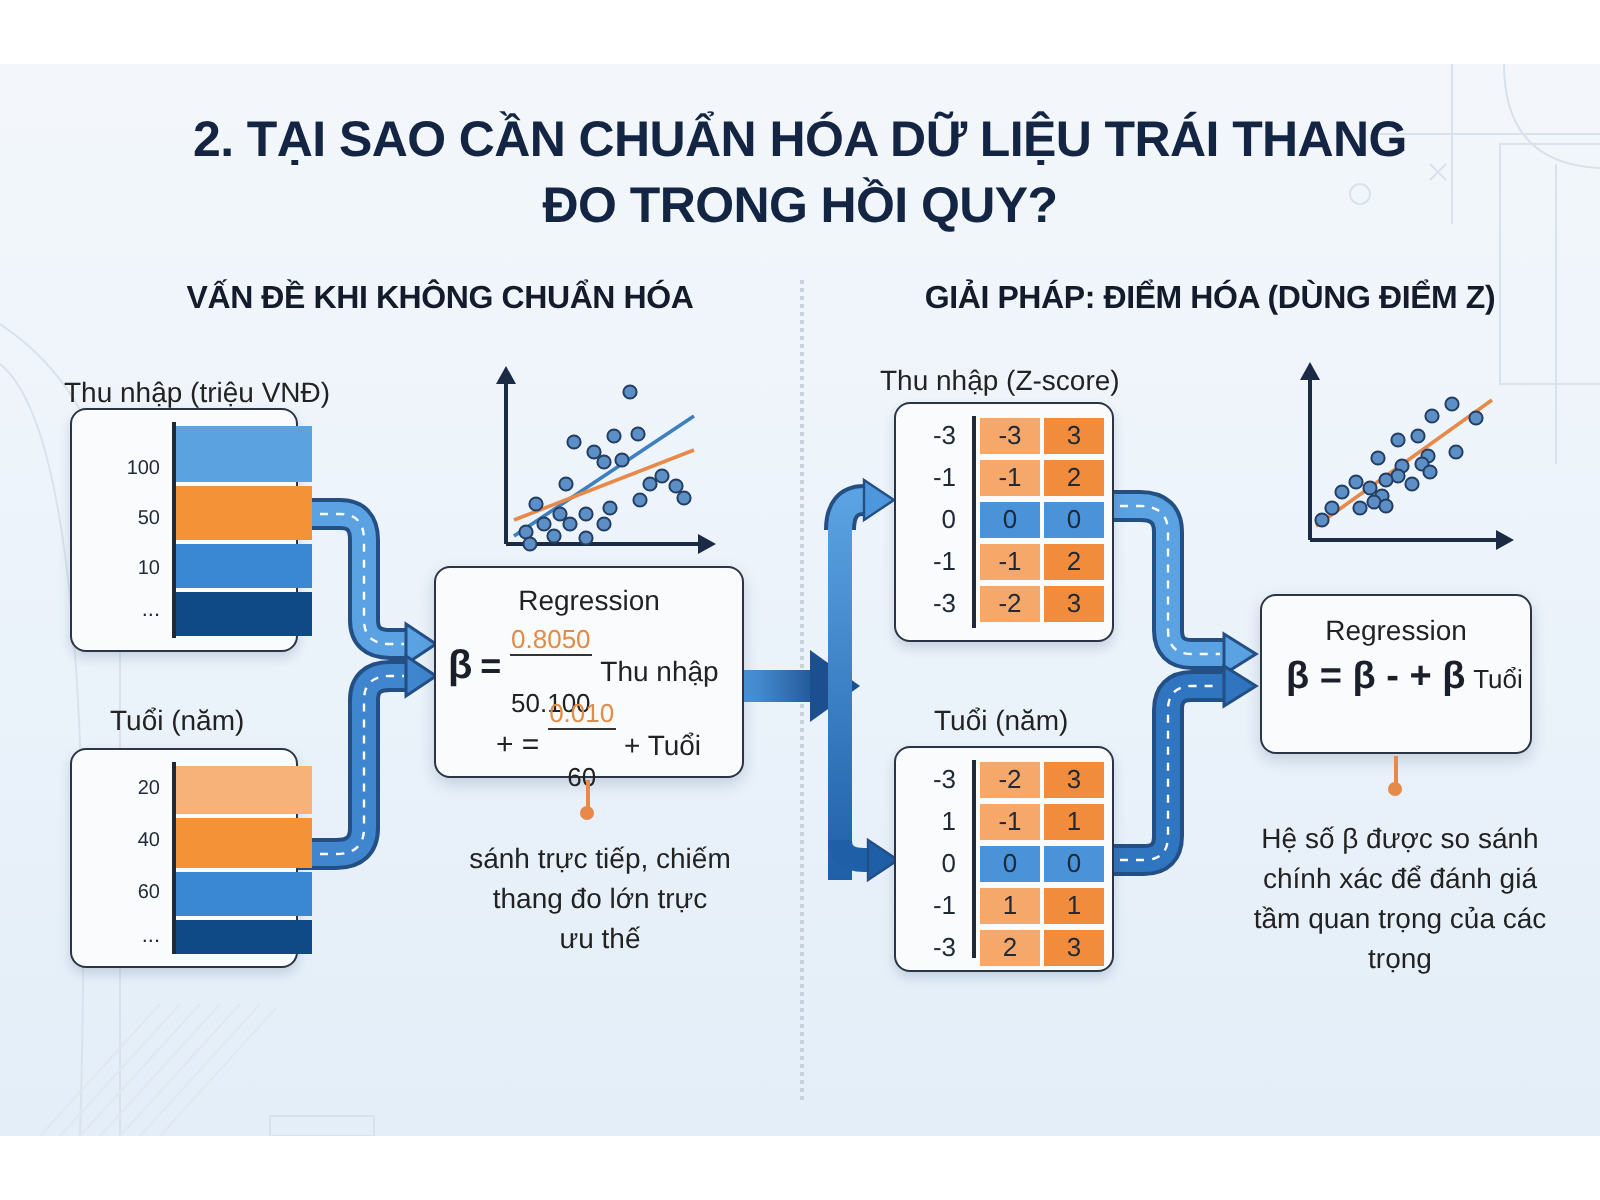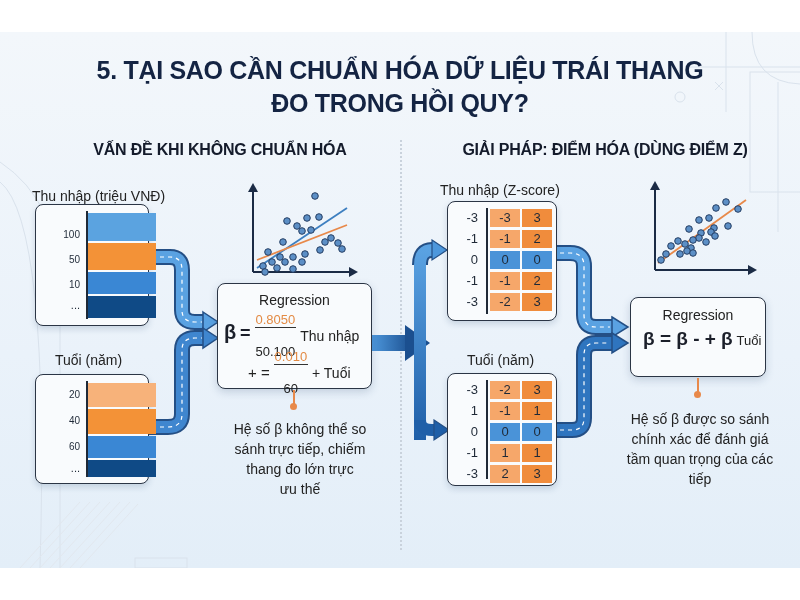--- a/index.html
+++ b/index.html
@@ -89,21 +89,21 @@
       <line x1="40" y1="536" x2="100" y2="470"></line>
       <line x1="50" y1="536" x2="110" y2="470"></line>
       <line x1="60" y1="536" x2="120" y2="470"></line>
       <line x1="70" y1="536" x2="130" y2="470"></line>
       <line x1="80" y1="536" x2="138" y2="472"></line>
     </g>
   </svg>
 </div>
 
 <div class="title">
-  <div>5. TẠI SAO CẦN CHUẨN HÓA DỮ LIỆU TRÁI THANG</div>
+  <div>2. TẠI SAO CẦN CHUẨN HÓA DỮ LIỆU TRÁI THANG</div>
   <div>ĐO TRONG HỒI QUY?</div>
 </div>
 
 <div class="section-title" style="left:60px;width:320px;">VẤN ĐỀ KHI KHÔNG CHUẨN HÓA</div>
 <div class="section-title" style="left:420px;width:370px;">GIẢI PHÁP: ĐIỂM HÓA (DÙNG ĐIỂM Z)</div>
 
 <div class="divider"></div>
 
 <svg width="800" height="600" style="left:0;top:0;">
   <defs>
@@ -238,21 +238,20 @@
     <span class="frac">
       <div class="num">0.010</div>
       <div class="den">60</div>
     </span>
     <span style="vertical-align:middle;">+ Tuổi</span>
   </div>
 </div>
 <div class="connector" style="left:293px;top:390px;height:16px;"></div>
 <div class="connector-dot" style="left:290px;top:403px;"></div>
 <div class="note" style="left:205px;top:419px;width:190px;">
-  <div>Hệ số β không thể so</div>
   <div>sánh trực tiếp, chiếm</div>
   <div>thang đo lớn trực</div>
   <div>ưu thế</div>
 </div>
 
 <div class="var-label" style="left:440px;top:182px;">Thu nhập (Z-score)</div>
 <div class="z-card" id="zIncome" style="left:447px;top:201px;width:110px;height:120px;">
   <div class="axis"></div>
 <div class="z-row" style="top: 6px;">
       <div class="lbl">-3</div>
@@ -350,14 +349,14 @@
     <span class="beta" style="font-size:19px;">β = β - + β</span>
     <span style="font-size:13px;">Tuổi</span>
   </div>
 </div>
 <div class="connector" style="left:697px;top:378px;height:16px;"></div>
 <div class="connector-dot" style="left:694px;top:391px;"></div>
 <div class="note" style="left:602px;top:409px;width:196px;">
   <div>Hệ số β được so sánh</div>
   <div>chính xác để đánh giá</div>
   <div>tầm quan trọng của các</div>
-  <div>tiếp</div>
+  <div>trọng</div>
 </div>
 
 </body></html>

